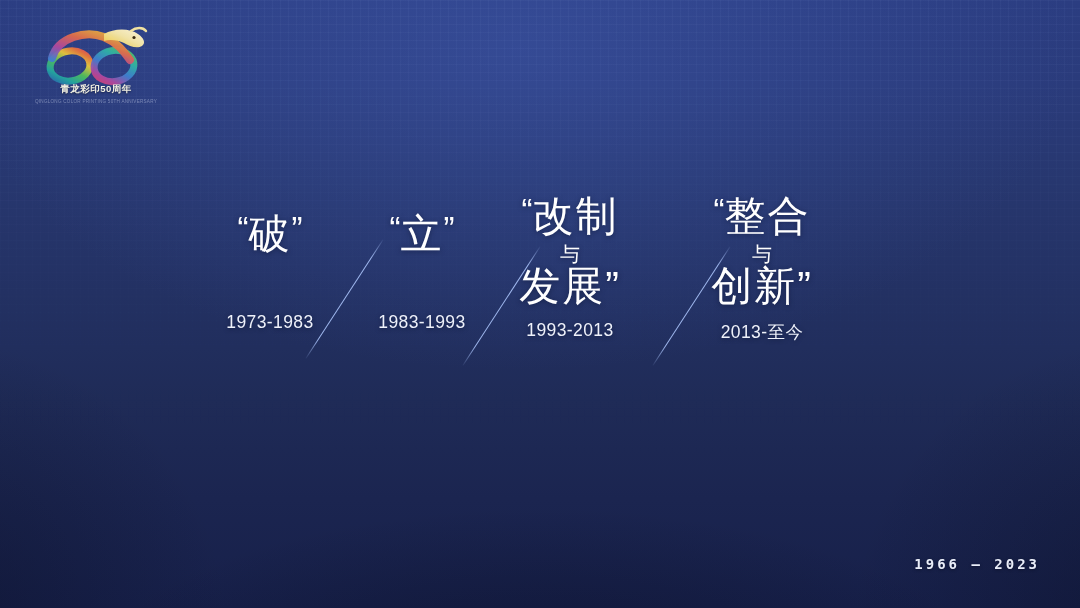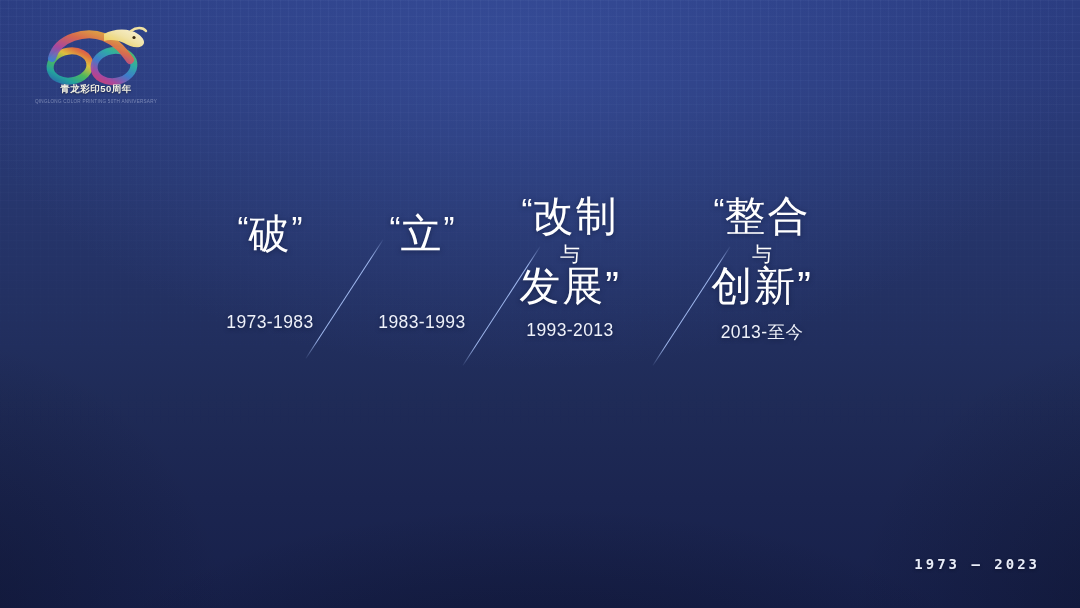--- a/index.html
+++ b/index.html
@@ -263,15 +263,15 @@
       <div class="phase-date">2013-至今</div>
     </div>
   </div>
 
   <div class="divider" id="divider-1"></div>
   <div class="divider" id="divider-2"></div>
   <div class="divider" id="divider-3"></div>
 
   <div id="vignette"></div>
 
-  <div id="footer-years">1973 — 2023</div>
+  <div id="footer-years">1966 — 2023</div>
 
 </div>
 
 </body></html>

